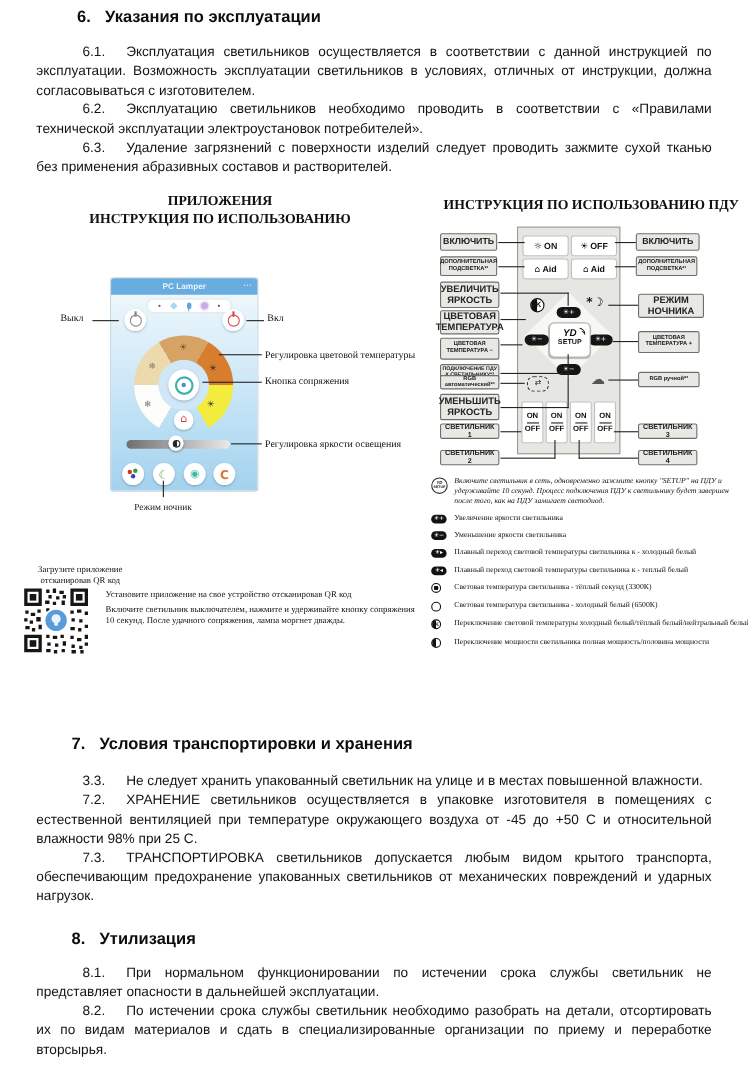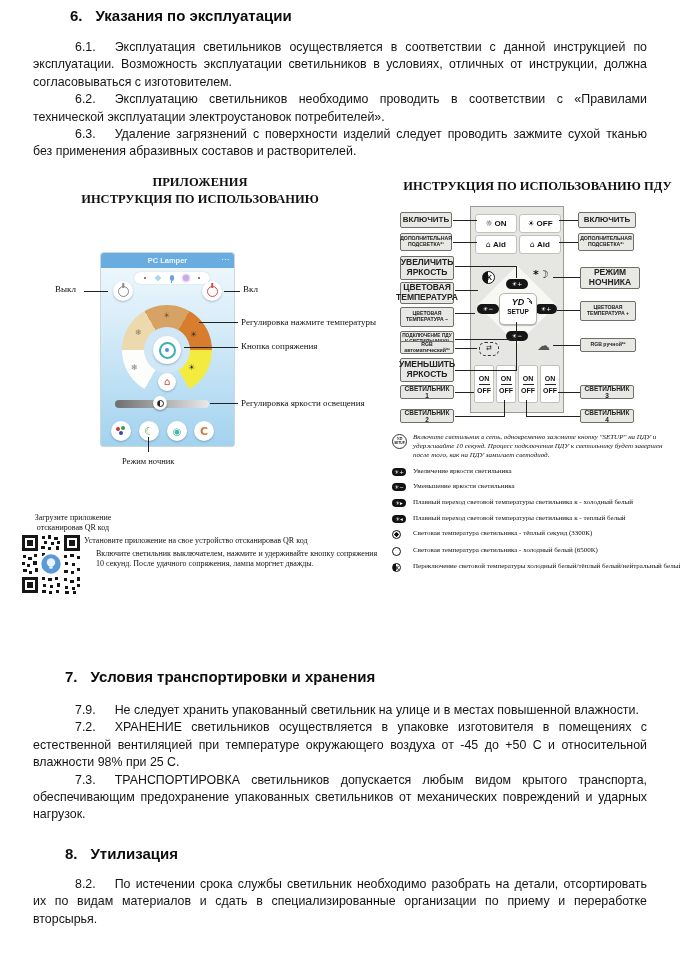--- a/index.html
+++ b/index.html
@@ -186,21 +186,21 @@
       </div>
     <div class="navbtn" style="left:93px;color:#d4783c;font-weight:bold;font-size:11px;">
         <span>C</span>
       </div>
   </div>
 
   <span class="alabel" style="left:55px;top:284px;">Выкл</span>
   <div class="hline" style="left:84px;top:291px;width:24px;"></div>
   <span class="alabel" style="left:243px;top:284px;">Вкл</span>
   <div class="hline" style="left:224px;top:291px;width:16px;"></div>
-  <span class="alabel" style="left:241px;top:317px;">Регулировка нажмите температуры</span>
+  <span class="alabel" style="left:241px;top:317px;">Регулировка цветовой температуры</span>
   <div class="hline" style="left:199px;top:322px;width:39px;"></div>
   <span class="alabel" style="left:241px;top:341px;">Кнопка сопряжения</span>
   <div class="hline" style="left:184px;top:347px;width:54px;"></div>
   <span class="alabel" style="left:241px;top:398px;">Регулировка яркости освещения</span>
   <div class="hline" style="left:210px;top:403px;width:28px;"></div>
   <div class="vline" style="left:148px;top:437px;height:15px;"></div>
   <span class="alabel" style="left:122px;top:456px;font-size:8.5px;">Режим ночник</span>
 
   <div class="abs dtitle" style="left:395px;top:178px;width:285px;">ИНСТРУКЦИЯ ПО ИСПОЛЬЗОВАНИЮ ПДУ</div>
 
@@ -310,21 +310,21 @@
       <path fill-rule="evenodd" d="M2 44h16v16H2z M5 47h10v10H5z"></path>
         <rect x="7" y="49" width="6" height="6"></rect>
       <path d="M22 3h3v3h-3z M28 2h3v4h-3z M34 4h4v3h-4z M24 8h3v3h-3z M31 9h3v3h-3z M37 8h3v3h-3z M21 13h4v3h-4z M28 14h3v3h-3z M36 13h3v4h-3z M3 22h3v3h-3z M8 24h4v3h-4z M14 21h3v3h-3z M2 29h3v3h-3z M7 31h3v3h-3z M13 28h4v4h-4z M3 36h4v3h-4z M9 38h3v3h-3z M15 35h3v4h-3z M22 20h3v3h-3z M44 22h3v3h-3z M50 21h4v3h-4z M57 23h3v3h-3z M45 29h3v3h-3z M52 30h3v3h-3z M57 35h3v3h-3z M44 37h4v3h-4z M51 38h3v3h-3z M22 44h3v3h-3z M28 45h4v3h-4z M35 44h3v3h-3z M23 51h3v3h-3z M30 52h3v3h-3z M37 50h3v4h-3z M22 57h4v3h-4z M29 58h3v3h-3z M36 57h3v3h-3z M44 45h3v3h-3z M50 47h4v3h-4z M57 44h3v4h-3z M45 53h3v3h-3z M52 54h3v3h-3z M57 51h3v3h-3z M45 58h4v3h-4z M53 58h3v3h-3z"></path>
     </g>
     <circle cx="31" cy="31" r="10.5" fill="#5b9ad8" stroke="#fff" stroke-width="1.6"></circle>
     <g>
       <circle cx="31" cy="29.5" r="4.2" fill="#eaf2fb"></circle>
       <rect x="29.2" y="33.2" width="3.6" height="2.6" rx="1" fill="#eaf2fb"></rect>
     </g>
   </svg>
-  <div class="qrnote" style="left:84px;top:536px;">Установите приложение на свое устройство отсканировав QR код</div>
+  <div class="qrnote" style="left:96px;top:536px;">Установите приложение на свое устройство отсканировав QR код</div>
   <div class="qrnote" style="left:96px;top:549px;width:290px;">Включите светильник выключателем, нажмите и удерживайте кнопку сопряжения 10 секунд. После удачного сопряжения, лампа моргнет дважды.</div>
 
   <div class="legend">
     <div class="lrow">
       <span class="licon">
           <span class="lsetup">
             <b>YD</b>
             <s>SETUP</s>
           </span>
         </span>
@@ -367,31 +367,38 @@
       <span class="ltext">Световая температура светильника - холодный белый (6500К)</span>
     </div>
     <div class="lrow">
       <span class="licon">
           <span class="lcirc kk">
             <i>K</i>
           </span>
         </span>
       <span class="ltext">Переключение световой температуры холодный белый/тёплый белый/нейтральный белый</span>
     </div>
+    <div class="lrow">
+      <span class="licon">
+          <span class="lcirc half"></span>
+        </span>
+      <span class="ltext">Переключение мощности светильника полная мощность/половина мощности</span>
+    </div>
   </div>
 
   <div class="abs sec-head" style="left:65px;top:668px;">
     <span class="n">7.</span><span>Условия транспортировки и хранения</span>
   </div>
   <div class="abs paras" style="left:33px;top:702px;">
-    <p><span class="pnum">7.9.</span><span>Не следует хранить упакованный светильник на улице и в местах повышенной влажности.</span></p>
+    <p><span class="pnum">3.3.</span><span>Не следует хранить упакованный светильник на улице и в местах повышенной влажности.</span></p>
     <p><span class="pnum">7.2.</span><span>ХРАНЕНИЕ светильников осуществляется в упаковке изготовителя в помещениях с естественной вентиляцией при температуре окружающего воздуха от -45 до +50 С и относительной влажности 98% при 25 С.</span></p>
     <p><span class="pnum">7.3.</span><span>ТРАНСПОРТИРОВКА светильников допускается любым видом крытого транспорта, обеспечивающим предохранение упакованных светильников от механических повреждений и ударных нагрузок.</span></p>
   </div>
 
   <div class="abs sec-head" style="left:65px;top:845px;">
     <span class="n">8.</span><span>Утилизация</span>
   </div>
   <div class="abs paras" style="left:33px;top:876px;">
+    <p><span class="pnum">8.1.</span><span>При нормальном функционировании по истечении срока службы светильник не представляет опасности в дальнейшей эксплуатации.</span></p>
     <p><span class="pnum">8.2.</span><span>По истечении срока службы светильник необходимо разобрать на детали, отсортировать их по видам материалов и сдать в специализированные организации по приему и переработке вторсырья.</span></p>
   </div>
 
 </div>
 
 </body></html>

